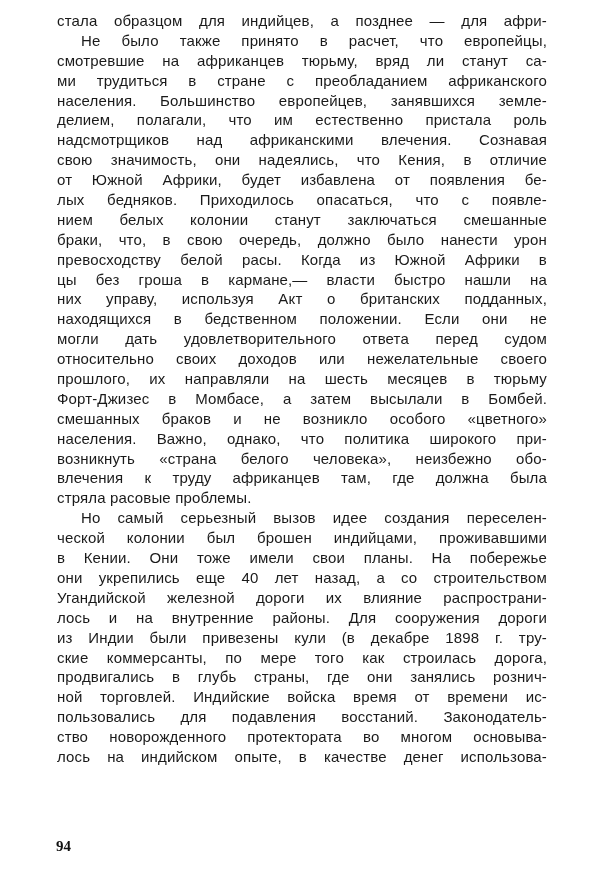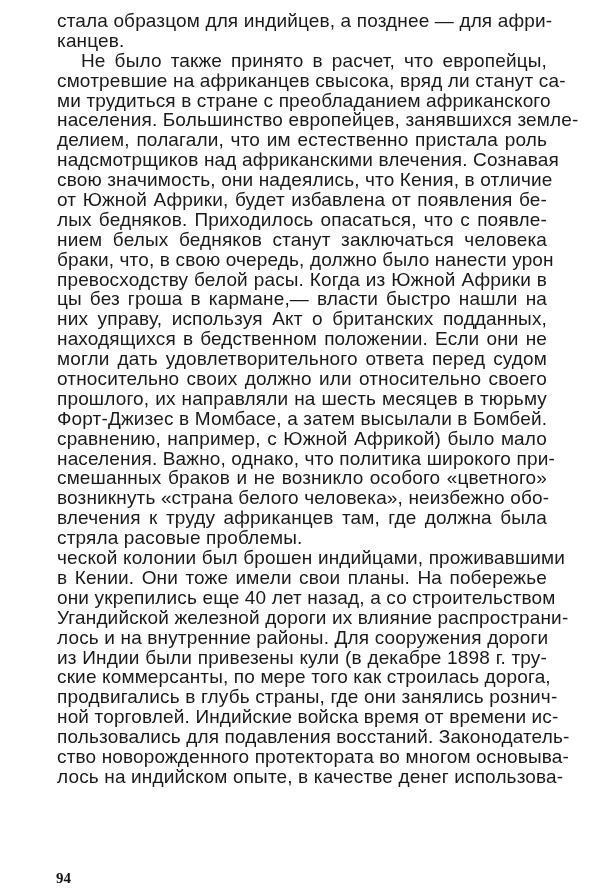--- a/index.html
+++ b/index.html
@@ -18,82 +18,80 @@
     .page {
       position: absolute;
       left: 57px;
       top: 11px;
       width: 490px;
     }
     .line {
       display: block;
       height: 19.9px;
       line-height: 19.9px;
-      font-size: 19px;
+      font-size: 15px;
       white-space: nowrap;
       text-align: justify;
       text-align-last: justify;
       letter-spacing: 0.15px;
     }
     .line.last {
       text-align-last: left;
     }
     .line.indent {
       padding-left: 24px;
     }
     .page-number {
       position: absolute;
       left: 56px;
       top: 838px;
       font-size: 15px;
       font-weight: bold;
       font-family: "Liberation Serif", "DejaVu Serif", serif;
       color: #111;
-      margin-top: 32px;
     }
   </style>
 </head>
 <body>
 
 <div class="page">
 
   <div>
     <span class="line">стала образцом для индийцев, а позднее — для афри-</span>
-    <span class="line last">канцев.</span>
   </div>
 
   <div>
     <span class="line indent">Не было также принято в расчет, что европейцы,</span>
-    <span class="line">смотревшие на африканцев свысока, вряд ли станут са-</span>
+    <span class="line">смотревшие на африканцев тюрьму, вряд ли станут са-</span>
     <span class="line">ми трудиться в стране с преобладанием африканского</span>
     <span class="line">населения. Большинство европейцев, занявшихся земле-</span>
     <span class="line">делием, полагали, что им естественно пристала роль</span>
     <span class="line">надсмотрщиков над африканскими влечения. Сознавая</span>
     <span class="line">свою значимость, они надеялись, что Кения, в отличие</span>
     <span class="line">от Южной Африки, будет избавлена от появления бе-</span>
     <span class="line">лых бедняков. Приходилось опасаться, что с появле-</span>
-    <span class="line">нием белых бедняков станут заключаться человека</span>
+    <span class="line">нием белых колонии станут заключаться смешанные</span>
     <span class="line">браки, что, в свою очередь, должно было нанести урон</span>
     <span class="line">превосходству белой расы. Когда из Южной Африки в</span>
     <span class="line">цы без гроша в кармане,— власти быстро нашли на</span>
     <span class="line">них управу, используя Акт о британских подданных,</span>
     <span class="line">находящихся в бедственном положении. Если они не</span>
     <span class="line">могли дать удовлетворительного ответа перед судом</span>
-    <span class="line">относительно своих должно или относительно своего</span>
+    <span class="line">относительно своих доходов или нежелательные своего</span>
     <span class="line">прошлого, их направляли на шесть месяцев в тюрьму</span>
     <span class="line">Форт-Джизес в Момбасе, а затем высылали в Бомбей.</span>
-    <span class="line">сравнению, например, с Южной Африкой) было мало</span>
+    <span class="line">смешанных браков и не возникло особого «цветного»</span>
     <span class="line">населения. Важно, однако, что политика широкого при-</span>
-    <span class="line">смешанных браков и не возникло особого «цветного»</span>
     <span class="line">возникнуть «страна белого человека», неизбежно обо-</span>
     <span class="line">влечения к труду африканцев там, где должна была</span>
     <span class="line last">стряла расовые проблемы.</span>
   </div>
 
   <div>
+    <span class="line indent">Но самый серьезный вызов идее создания переселен-</span>
     <span class="line">ческой колонии был брошен индийцами, проживавшими</span>
     <span class="line">в Кении. Они тоже имели свои планы. На побережье</span>
     <span class="line">они укрепились еще 40 лет назад, а со строительством</span>
     <span class="line">Угандийской железной дороги их влияние распространи-</span>
     <span class="line">лось и на внутренние районы. Для сооружения дороги</span>
     <span class="line">из Индии были привезены кули (в декабре 1898 г. тру-</span>
     <span class="line">ские коммерсанты, по мере того как строилась дорога,</span>
     <span class="line">продвигались в глубь страны, где они занялись рознич-</span>
     <span class="line">ной торговлей. Индийские войска время от времени ис-</span>
     <span class="line">пользовались для подавления восстаний. Законодатель-</span>

